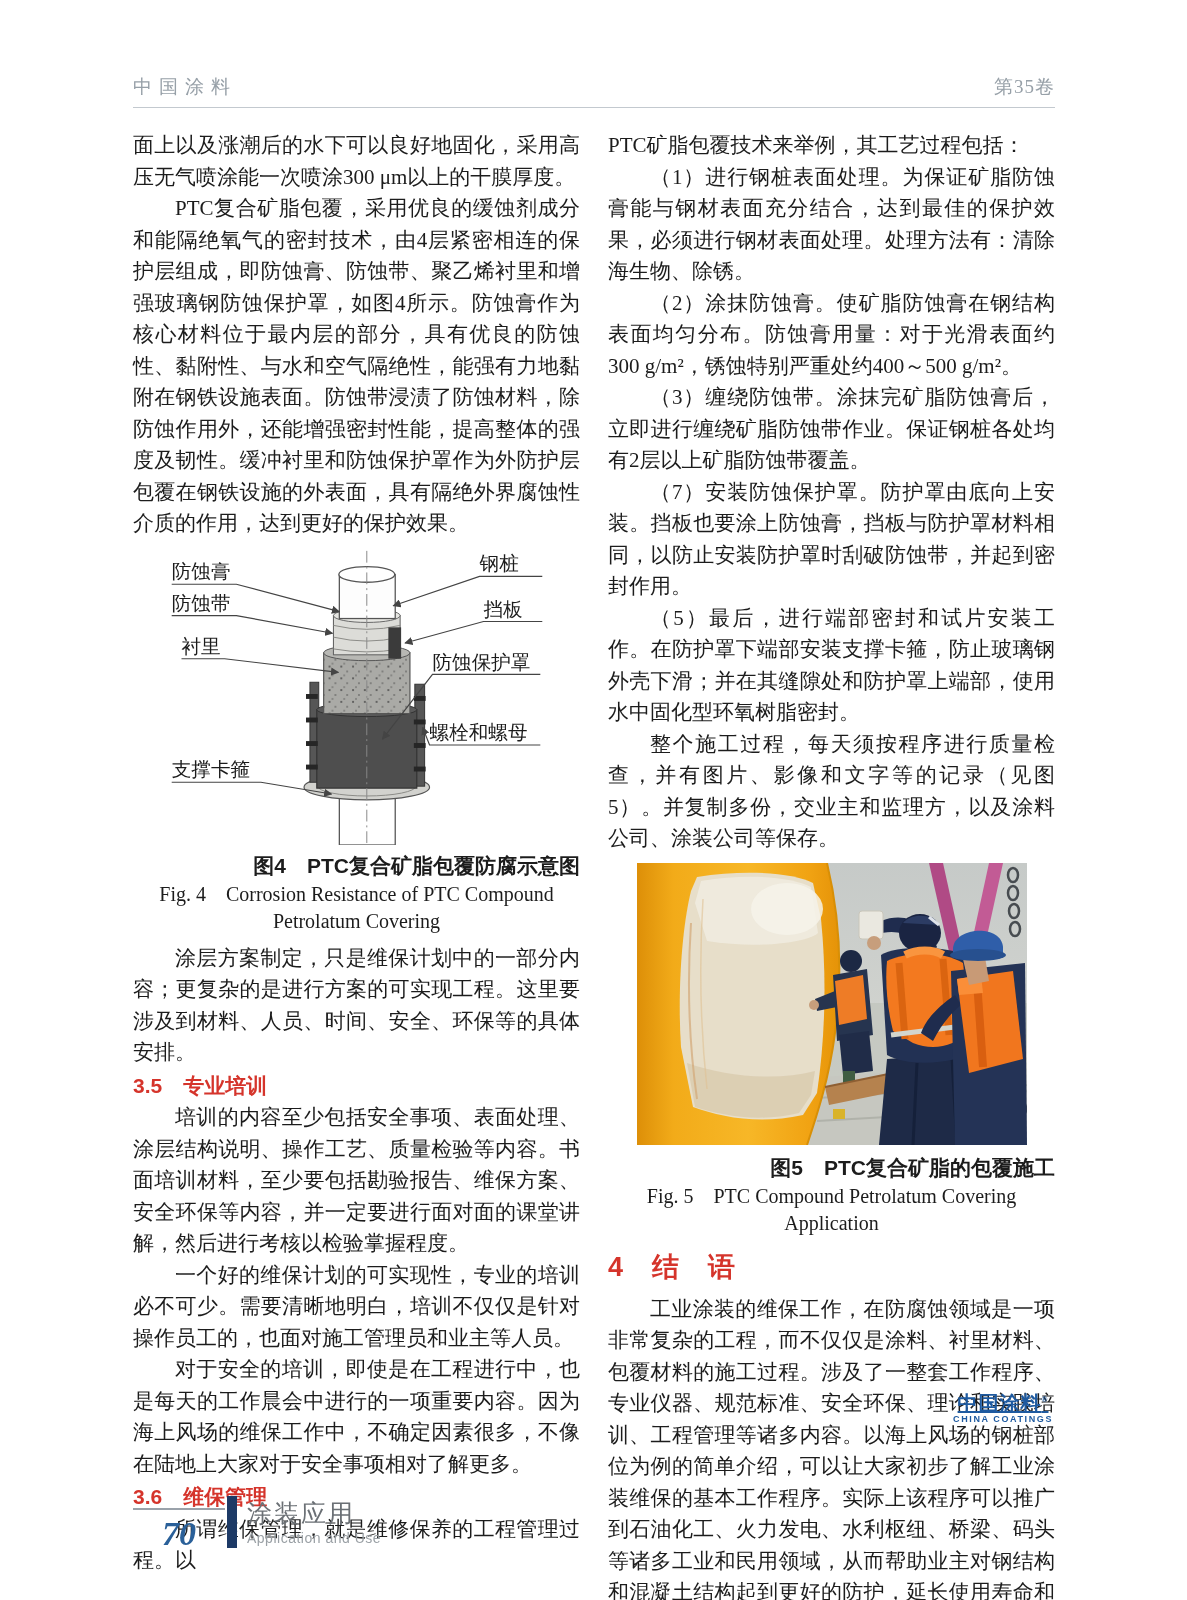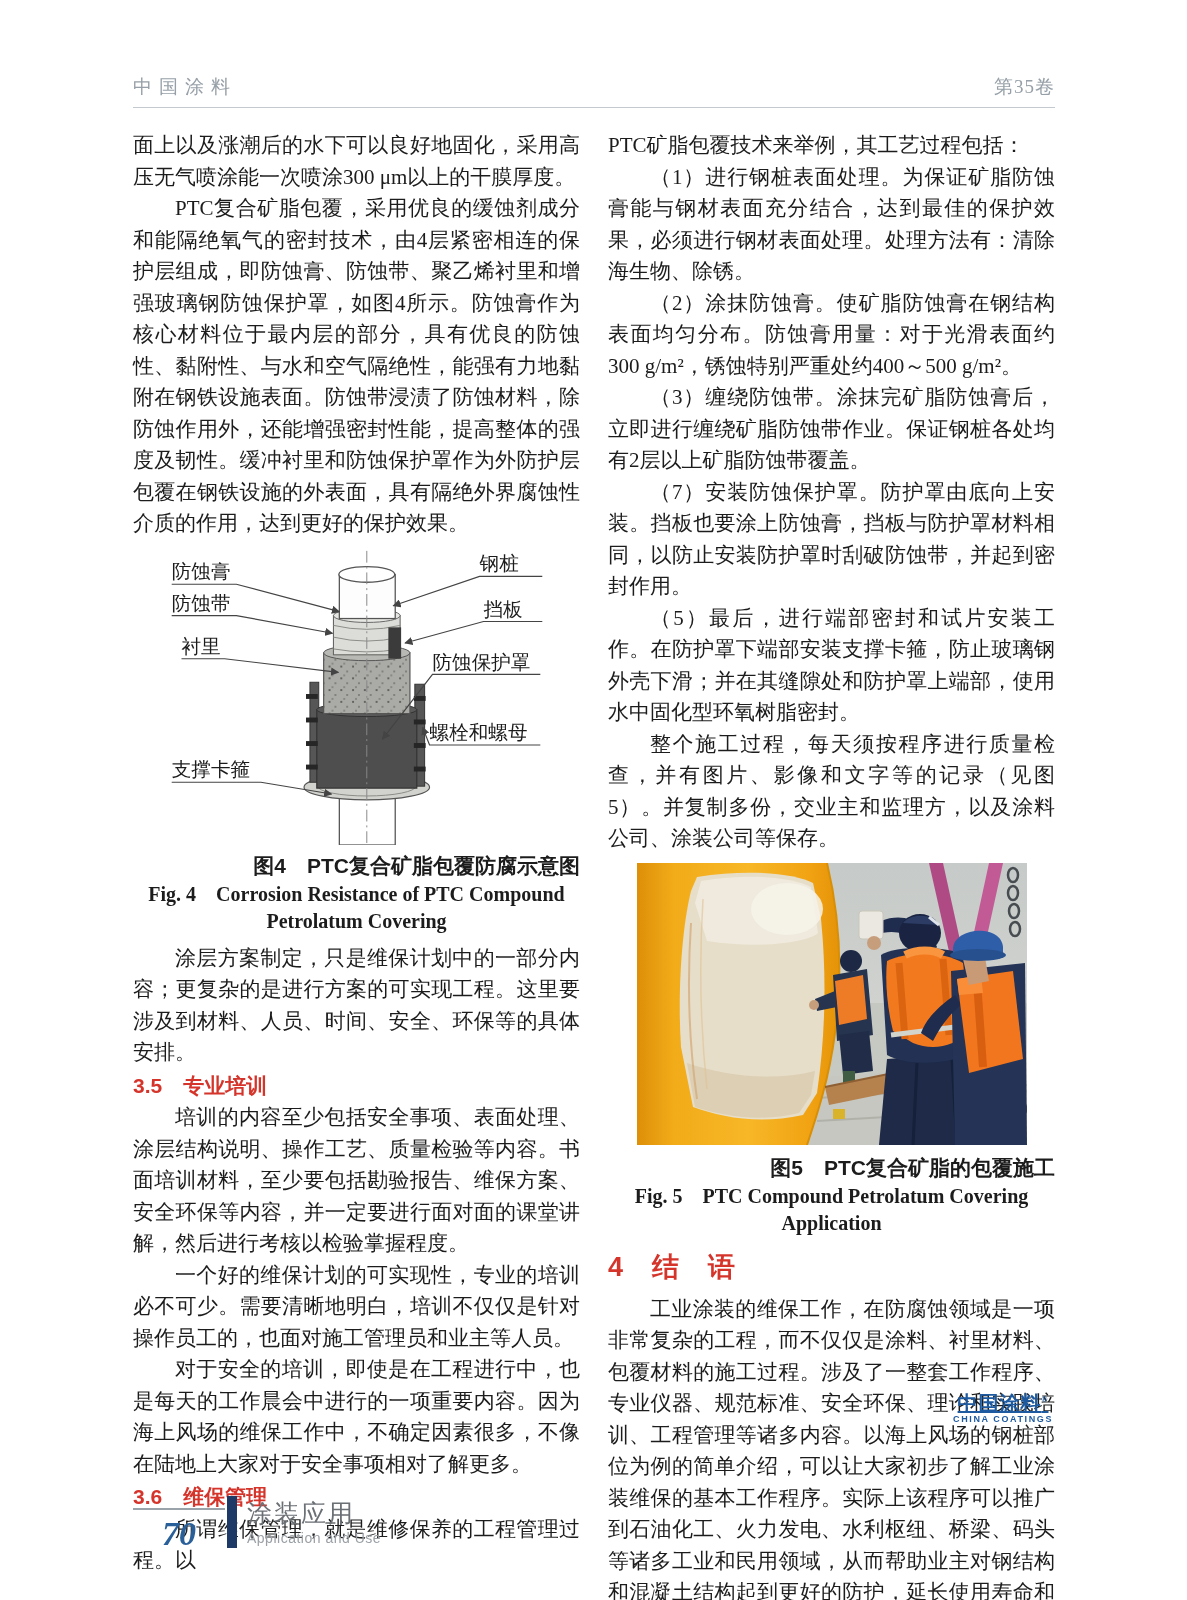--- a/index.html
+++ b/index.html
@@ -22,21 +22,21 @@
   p.body{font-size:21px;line-height:31.5px;text-align:justify;margin:0;
          font-family:"Liberation Serif","DejaVu Serif",serif;}
   .ind{text-indent:2em;}
   .sec-h{color:#d5342b;font-family:"Liberation Sans","DejaVu Sans",sans-serif;
          font-weight:700;font-size:21px;line-height:31.5px;margin:1px 0;}
   .sec-h-big{color:#d5342b;font-family:"Liberation Sans","DejaVu Sans",sans-serif;
          font-weight:700;font-size:27px;line-height:30px;margin:15px 0 12px;letter-spacing:1px;}
   .fig-wrap{margin:5px 0 2px;text-align:center;}
   .cap-cn{text-align:right;font-weight:700;font-size:21px;line-height:30px;
           font-family:"Liberation Sans","DejaVu Sans",sans-serif;margin-top:2px;}
-  .cap-en{text-align:center;font-weight:700;font-size:20px;line-height:27px;
+  .cap-en{text-align:center;font-weight:400;font-size:20px;line-height:27px;
           font-family:"Liberation Serif","DejaVu Serif",serif;}
   .photo-wrap{width:390px;margin:8px auto 4px;}
   .logo{position:absolute;top:1262px;right:2px;text-align:center;line-height:1.1;}
   .logo-cn{color:#1e5aa0;font-weight:700;font-size:20px;letter-spacing:1px;
            font-family:"Liberation Sans","DejaVu Sans",sans-serif;text-decoration:underline;}
   .logo-cn sup{font-size:8px;vertical-align:super;}
   .logo-en{color:#1e5aa0;font-weight:700;font-size:9px;letter-spacing:1.6px;
            font-family:"Liberation Sans","DejaVu Sans",sans-serif;margin-top:1px;}
   .footer{position:absolute;left:133px;top:1496px;display:flex;align-items:flex-start;}
   .pnum-box{border-top:2px solid #9aa2aa;padding-top:1px;width:92px;text-align:center;margin-top:12px;}

